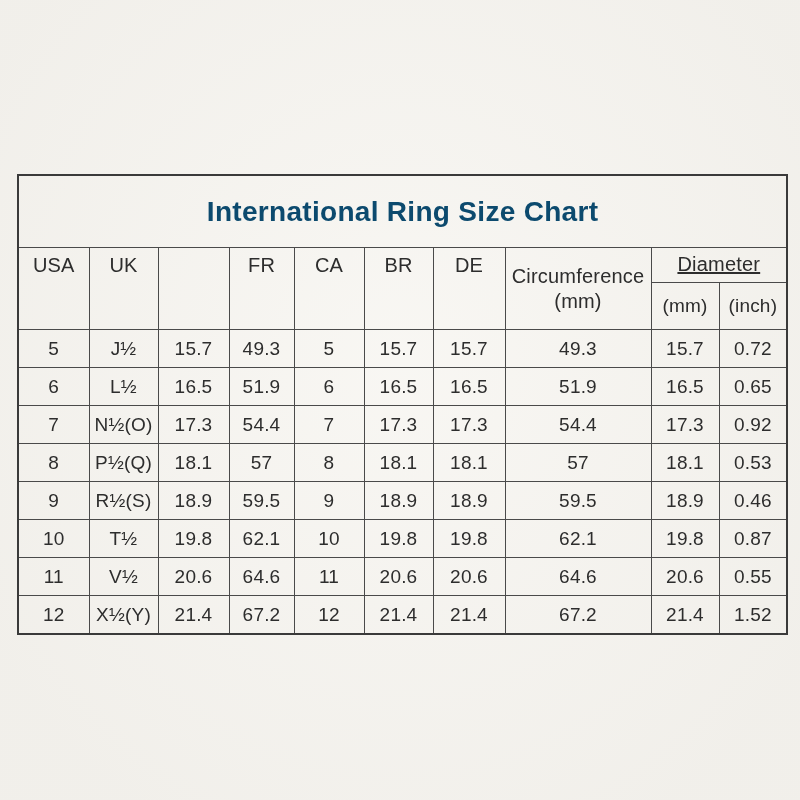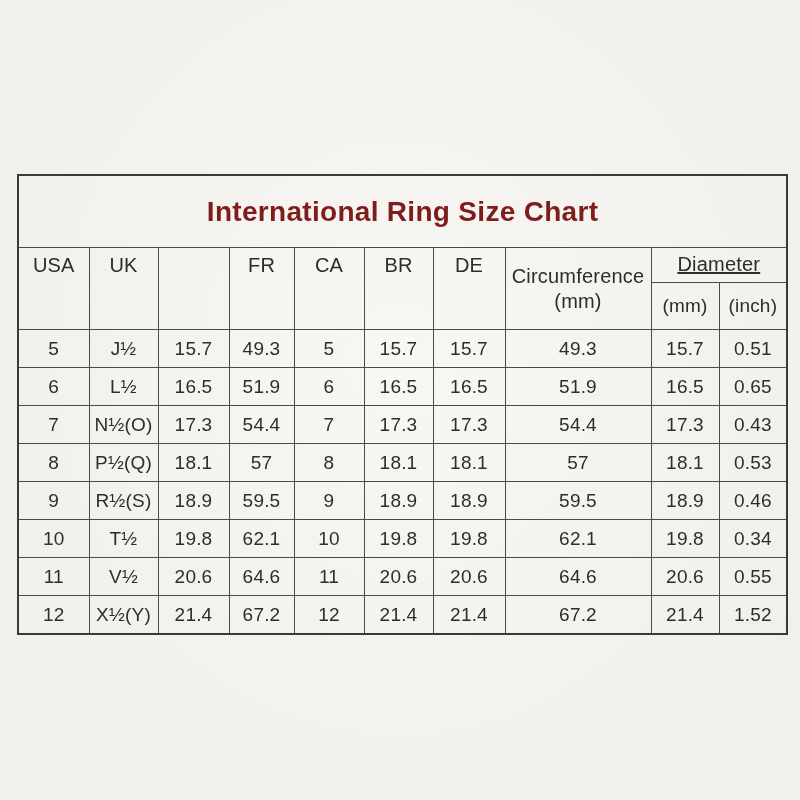--- a/index.html
+++ b/index.html
@@ -40,21 +40,21 @@
     letter-spacing: 0.2px;
     color: #2d2d2d;
   }
   table.ring-table {
     border: 2px solid #3a3a3a;
   }
   tr.title-row td {
     height: 71px;
     font-size: 28px;
     font-weight: bold;
-    color: #7f1d1d;
+    color: #0c4a6e;
     letter-spacing: 0.3px;
   }
   tr.header-row-1 td, tr.header-row-1 th {
     font-size: 20px;
   }
   tr.header-row-1 td.country-head {
     vertical-align: top;
     padding-top: 6px;
     height: 75px;
     text-align: center;
@@ -120,21 +120,21 @@
       <tr>
         <td>5</td>
         <td>J½</td>
         <td>15.7</td>
         <td>49.3</td>
         <td>5</td>
         <td>15.7</td>
         <td>15.7</td>
         <td>49.3</td>
         <td>15.7</td>
-        <td>0.51</td>
+        <td>0.72</td>
       </tr>
       <tr>
         <td>6</td>
         <td>L½</td>
         <td>16.5</td>
         <td>51.9</td>
         <td>6</td>
         <td>16.5</td>
         <td>16.5</td>
         <td>51.9</td>
@@ -144,21 +144,21 @@
       <tr>
         <td>7</td>
         <td>N½(O)</td>
         <td>17.3</td>
         <td>54.4</td>
         <td>7</td>
         <td>17.3</td>
         <td>17.3</td>
         <td>54.4</td>
         <td>17.3</td>
-        <td>0.43</td>
+        <td>0.92</td>
       </tr>
       <tr>
         <td>8</td>
         <td>P½(Q)</td>
         <td>18.1</td>
         <td>57</td>
         <td>8</td>
         <td>18.1</td>
         <td>18.1</td>
         <td>57</td>
@@ -180,21 +180,21 @@
       <tr>
         <td>10</td>
         <td>T½</td>
         <td>19.8</td>
         <td>62.1</td>
         <td>10</td>
         <td>19.8</td>
         <td>19.8</td>
         <td>62.1</td>
         <td>19.8</td>
-        <td>0.34</td>
+        <td>0.87</td>
       </tr>
       <tr>
         <td>11</td>
         <td>V½</td>
         <td>20.6</td>
         <td>64.6</td>
         <td>11</td>
         <td>20.6</td>
         <td>20.6</td>
         <td>64.6</td>

